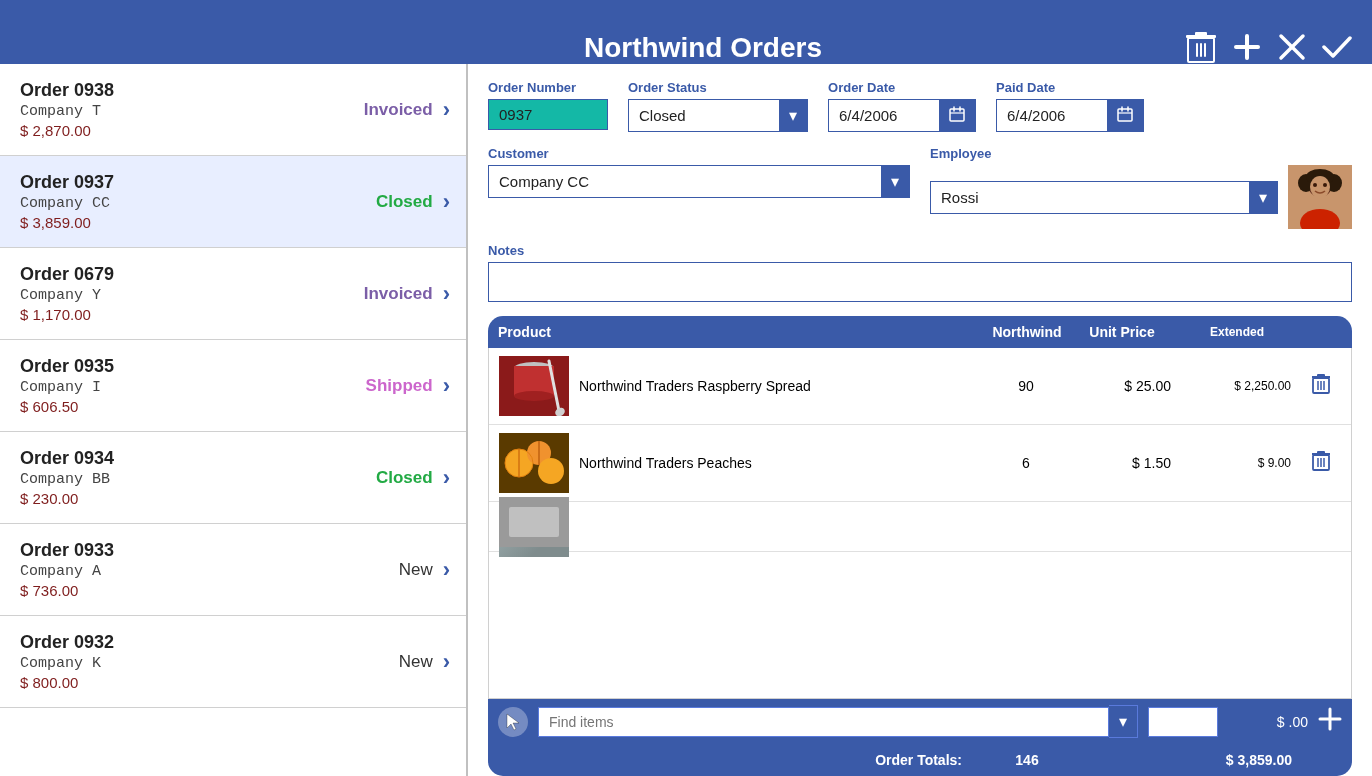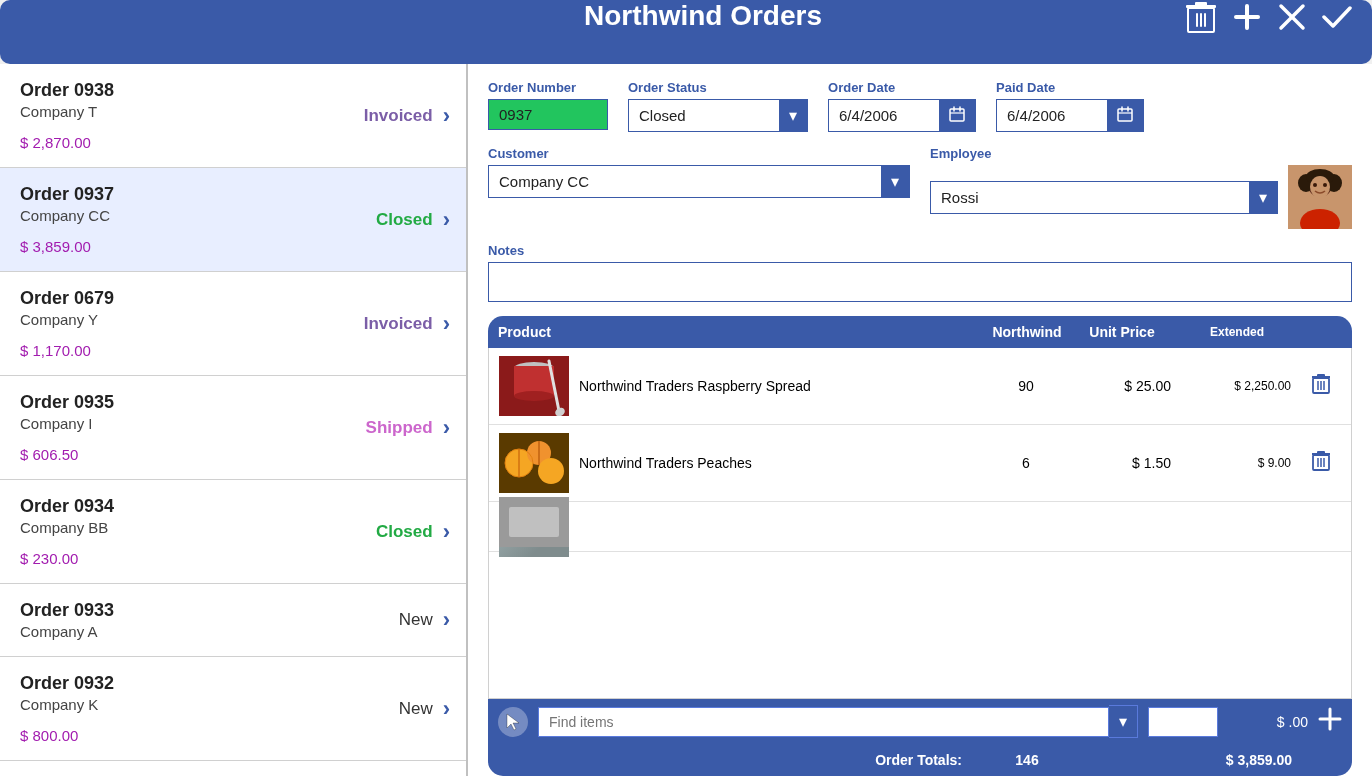--- a/index.html
+++ b/index.html
@@ -3,25 +3,24 @@
   <meta charset="utf-8">
   <style>
     * { box-sizing: border-box; margin: 0; padding: 0; font-family: 'Segoe UI', Arial, sans-serif; }
     body { background: #f0f0f0; width: 1372px; height: 776px; overflow: hidden; }
 
     
     .app-header {
       background: #3a5aa8;
       color: white;
       display: flex;
-      align-items: flex-start;
+      align-items: flex-end;
       justify-content: space-between;
       padding: 0 20px;
       height: 64px;
-      border-radius: 10px;
     }
     .app-header-title {
       font-size: 28px;
       font-weight: bold;
       flex: 1;
       text-align: center;
     }
     .header-icons {
       display: flex;
       gap: 16px;
@@ -64,25 +63,26 @@
     }
     .order-name {
       font-size: 18px;
       font-weight: bold;
       color: #222;
     }
     .order-company {
       font-size: 15px;
       color: #444;
       margin-top: 2px;
+      font-family: Liberation Mono, monospace;
     }
     .order-amount {
       font-size: 15px;
-      color: #a21caf;
-      margin-top: 14px;
+      color: #7f1d1d;
+      margin-top: 2px;
     }
     .order-status {
       font-size: 17px;
       font-weight: bold;
       text-align: right;
       margin-right: 10px;
       min-width: 90px;
     }
     .status-invoiced { color: #7b5ea7; }
     .status-closed { color: #22aa44; }
@@ -118,21 +118,21 @@
     .field-label {
       color: #3a5aa8;
       font-size: 13px;
       font-weight: 600;
     }
     .field-input {
       border: 1px solid #3a5aa8;
       padding: 6px 10px;
       font-size: 15px;
       color: #222;
-      background: #22c55e;
+      background: #14b8a6;
       outline: none;
     }
     .field-select-wrapper {
       display: flex;
       align-items: center;
       border: 1px solid #3a5aa8;
     }
     .field-select-input {
       border: none;
       outline: none;
@@ -438,20 +438,21 @@
         <div class="order-company">Company BB</div>
         <div class="order-amount">$ 230.00</div>
       </div>
       <div class="order-status status-closed">Closed</div>
       <div class="chevron-right">›</div>
     </div>
       <div class="order-list-item">
       <div class="order-info">
         <div class="order-name">Order 0933</div>
         <div class="order-company">Company A</div>
+        <div class="order-amount">$ 736.00</div>
       </div>
       <div class="order-status status-new">New</div>
       <div class="chevron-right">›</div>
     </div>
       <div class="order-list-item">
       <div class="order-info">
         <div class="order-name">Order 0932</div>
         <div class="order-company">Company K</div>
         <div class="order-amount">$ 800.00</div>
       </div>

